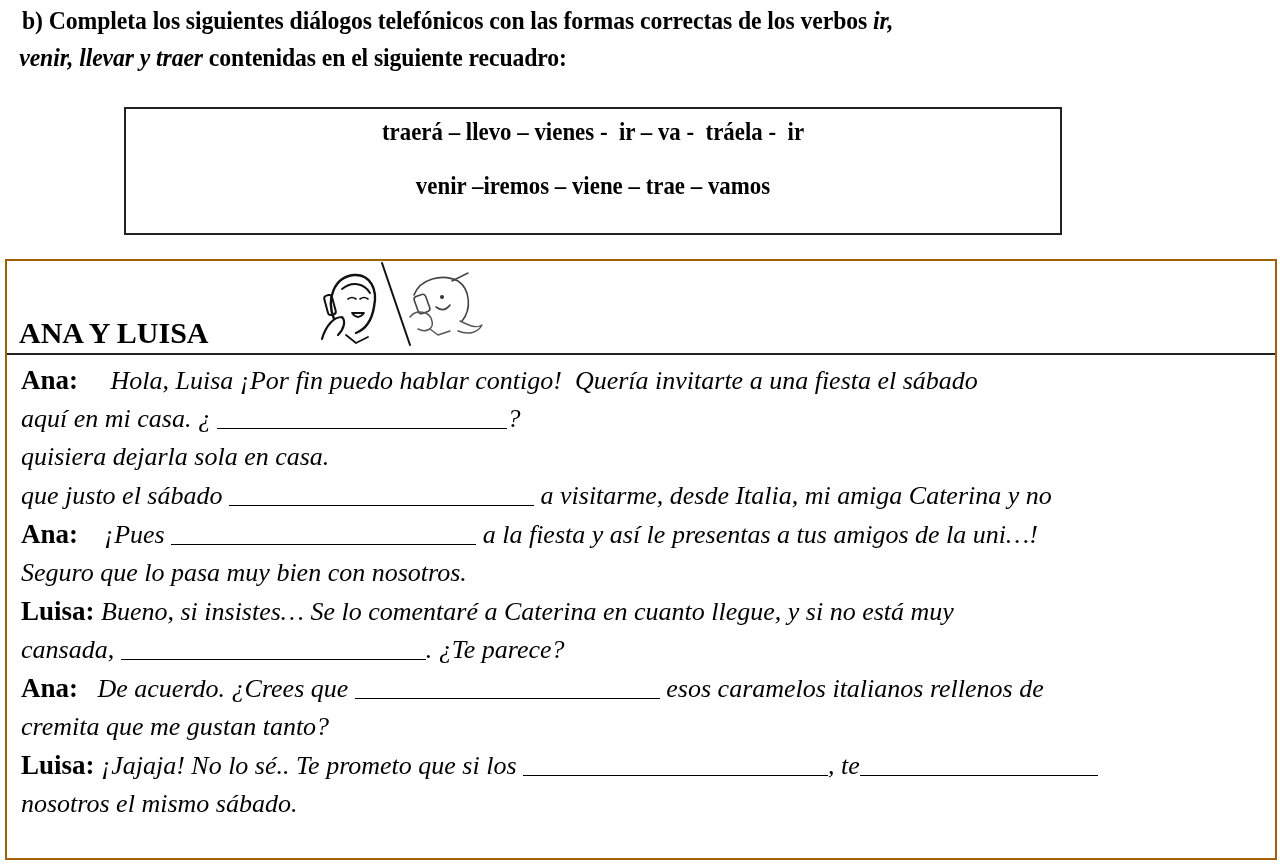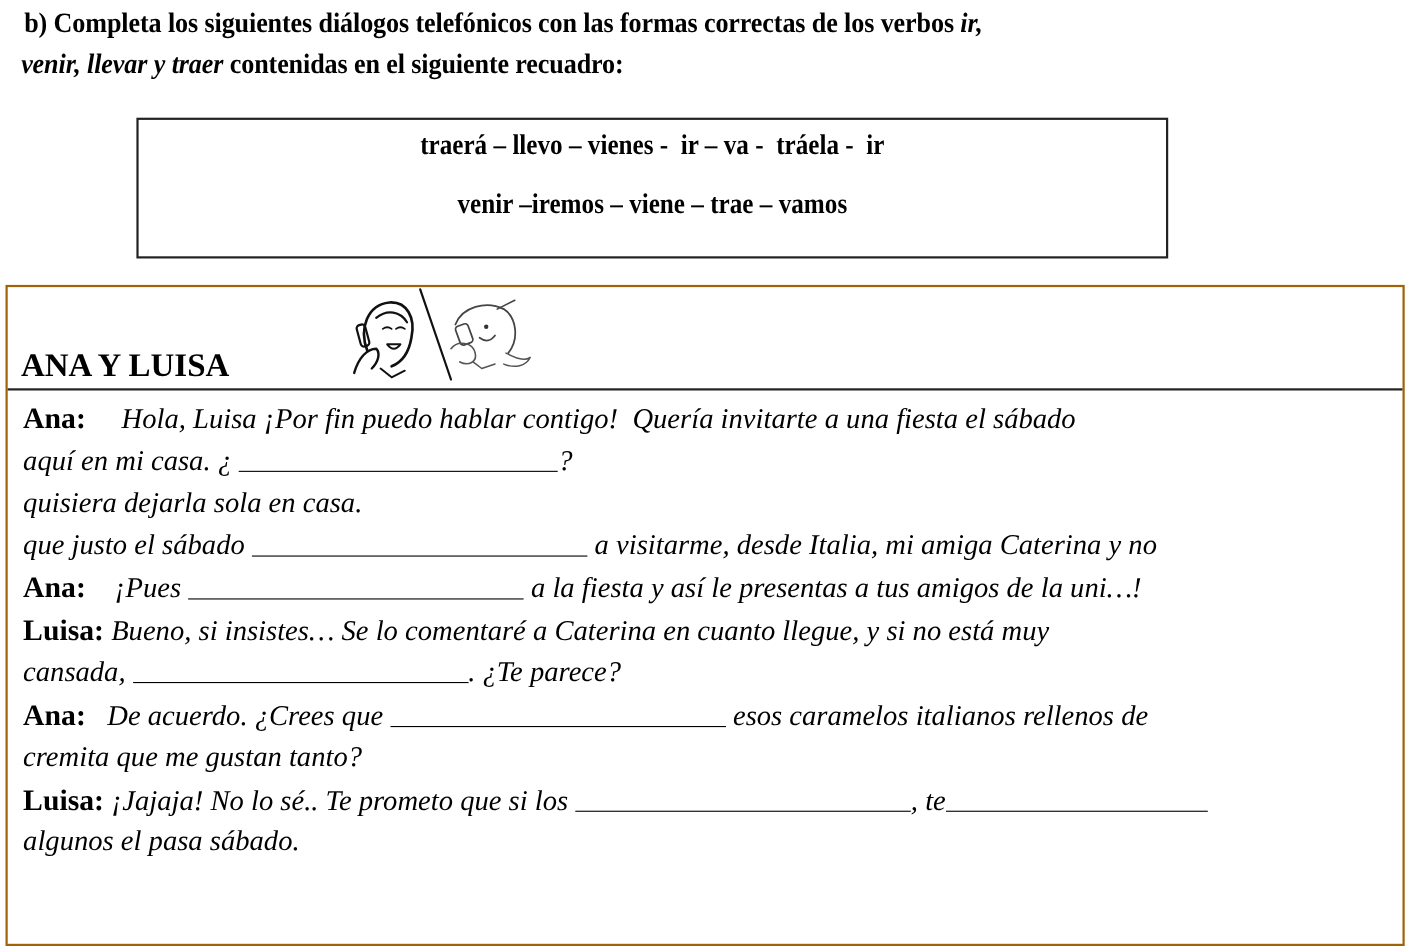--- a/index.html
+++ b/index.html
@@ -171,31 +171,34 @@
     <div class="dialog-line">
       <span class="speech">quisiera dejarla sola en casa.</span>
     </div>
     <div class="dialog-line">
       <span class="speech">que justo el sábado </span><span class="blank" style="width:305px;"></span><span class="speech" style="white-space:pre;"> a visitarme, desde Italia, mi amiga Caterina y no</span>
     </div>
     <div class="dialog-line">
       <span class="speaker">Ana:</span><span class="speech" style="white-space:pre;">    ¡Pues </span><span class="blank" style="width:305px;"></span><span class="speech" style="white-space:pre;"> a la fiesta y así le presentas a tus amigos de la uni…!</span>
     </div>
     <div class="dialog-line">
+      <span class="speech">Seguro que lo pasa muy bien con nosotros.</span>
+    </div>
+    <div class="dialog-line">
       <span class="speaker">Luisa:</span><span class="speech" style="white-space:pre;"> Bueno, si insistes… Se lo comentaré a Caterina en cuanto llegue, y si no está muy</span>
     </div>
     <div class="dialog-line">
       <span class="speech" style="white-space:pre;">cansada, </span><span class="blank" style="width:305px;"></span><span class="speech">. ¿Te parece?</span>
     </div>
     <div class="dialog-line">
       <span class="speaker">Ana:</span><span class="speech" style="white-space:pre;">   De acuerdo. ¿Crees que </span><span class="blank" style="width:305px;"></span><span class="speech" style="white-space:pre;"> esos caramelos italianos rellenos de</span>
     </div>
     <div class="dialog-line">
       <span class="speech">cremita que me gustan tanto?</span>
     </div>
     <div class="dialog-line">
       <span class="speaker">Luisa:</span><span class="speech" style="white-space:pre;"> ¡Jajaja! No lo sé.. Te prometo que si los </span><span class="blank" style="width:305px;"></span><span class="speech">, te</span><span class="blank" style="width:238px;"></span>
     </div>
     <div class="dialog-line">
-      <span class="speech">algunos el pasa sábado.</span>
+      <span class="speech">nosotros el mismo sábado.</span>
     </div>
   </div>
 </div>
 
 </body></html>

